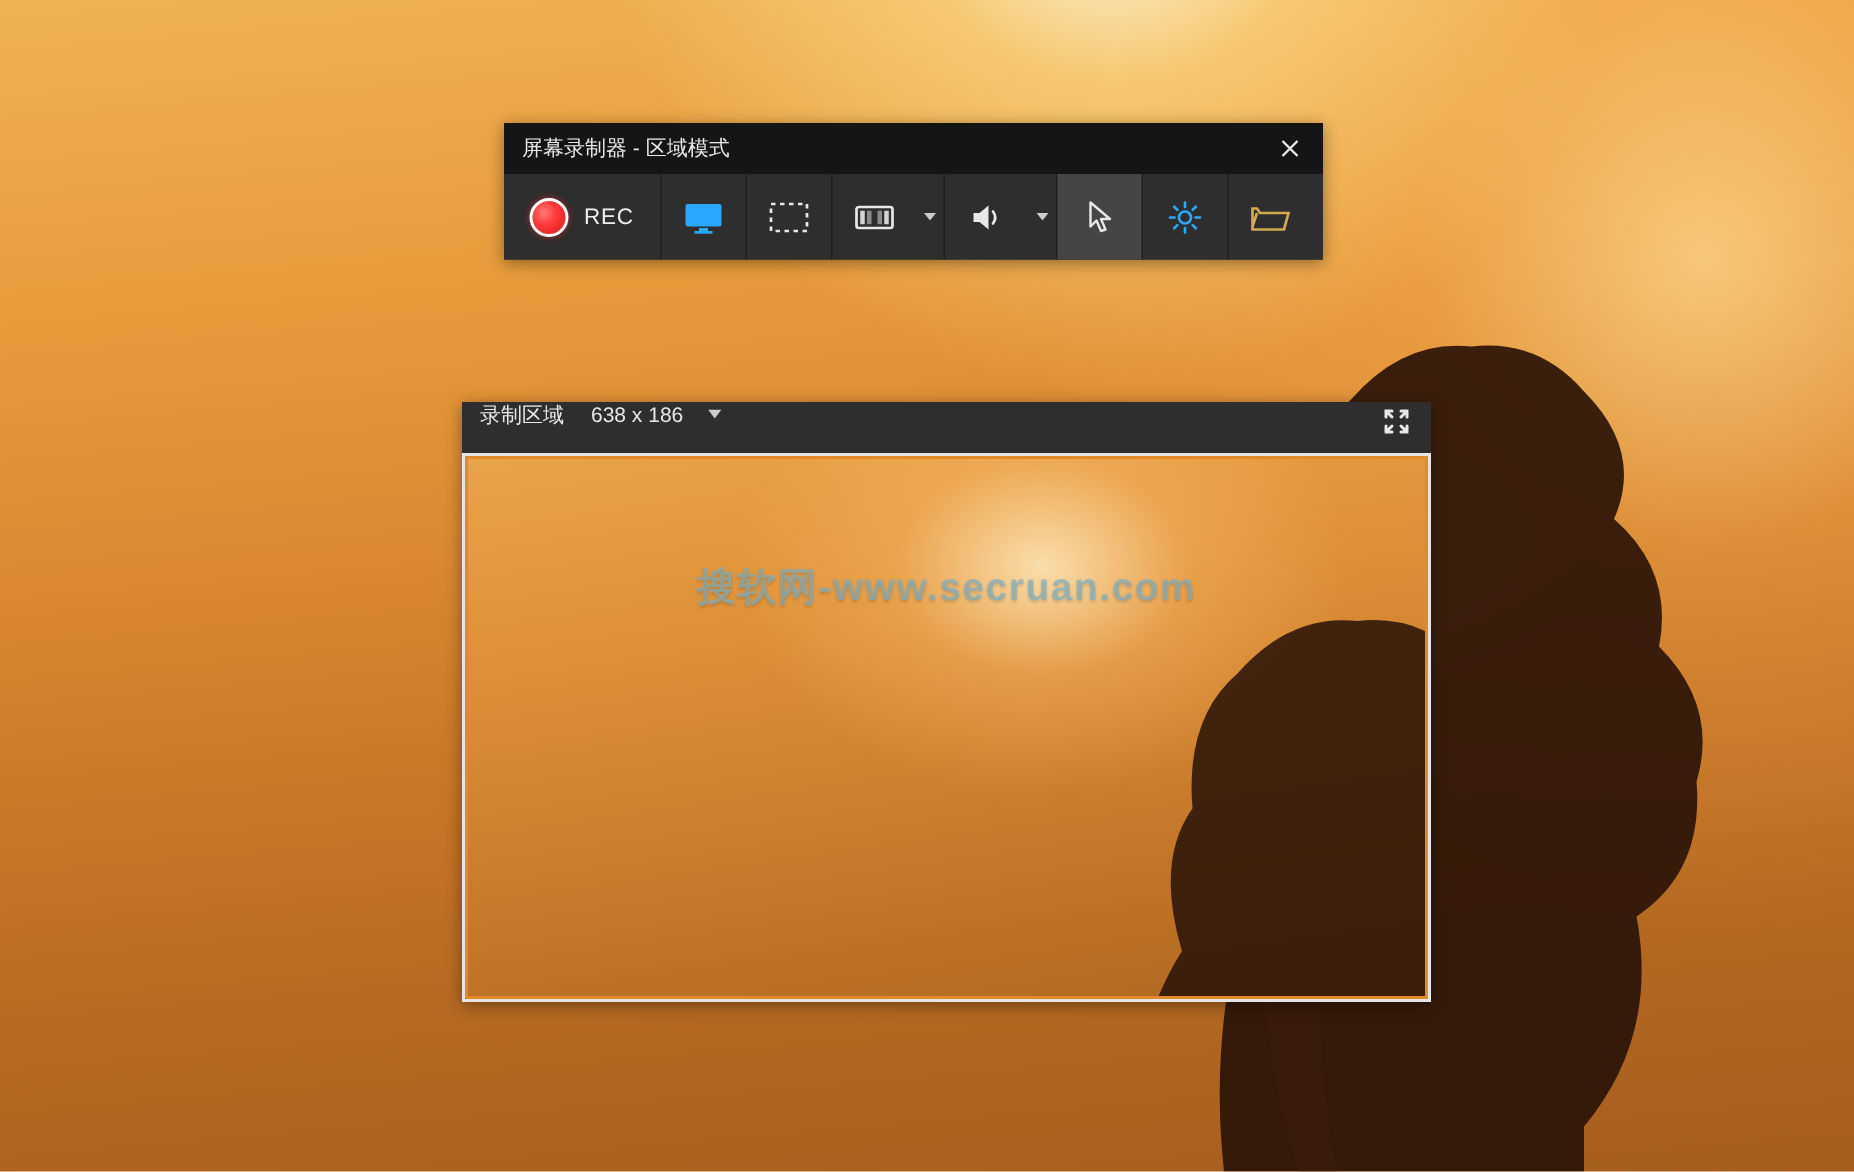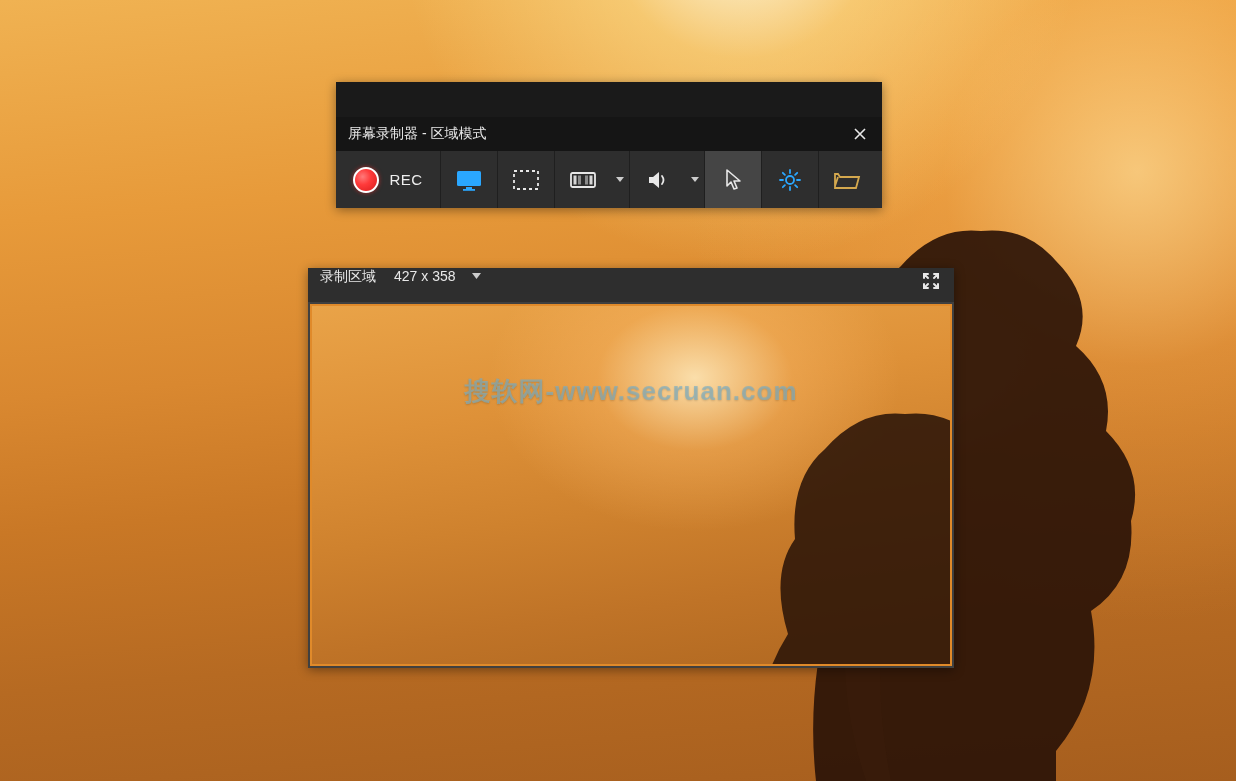--- a/index.html
+++ b/index.html
@@ -39,21 +39,20 @@
   }
   .toolbar-title {
     height: 34px;
     display: flex;
     align-items: center;
     padding: 0 0 0 12px;
     color: #e8e8e8;
     font-size: 14px;
     justify-content: space-between;
     background: #151515;
-    margin-top: 35px;
   }
   .close-btn {
     width: 44px;
     height: 34px;
     display: flex;
     align-items: center;
     justify-content: center;
     color: #e8e8e8;
     cursor: pointer;
   }
@@ -124,21 +123,21 @@
     display: flex;
     align-items: center;
     gap: 16px;
     cursor: pointer;
   }
   .spacer { flex: 1; }
   .fullscreen-btn { cursor: pointer; padding: 4px; }
   .region-frame {
     height: 362px;
     padding: 2px;
-    background: #404040;
+    background: #e5e5e5;
   }
   .region-inner {
     width: 100%;
     height: 100%;
     box-sizing: border-box;
     border: 2px solid #e08a2a;
     position: relative;
     overflow: hidden;
     background:
       radial-gradient(ellipse at 60% 20%, rgba(255,235,190,0.85) 0%, rgba(255,190,110,0.35) 18%, rgba(0,0,0,0) 38%),
@@ -246,21 +245,21 @@
         <path fill="none" stroke="#d4a84e" stroke-width="1.8" d="M2,5 L2,19 L23,19 L26,8 L7,8 L5,5 Z M5,8 L2,17"></path>
       </svg>
     </div>
   </div>
 </div>
 
 <div class="region-window">
   <div class="region-bar">
     <span>录制区域</span>
     <div class="region-size">
-      <span>427 x 358</span>
+      <span>638 x 186</span>
       <svg width="9" height="6" viewBox="0 0 9 6">
           <path fill="#ccc" d="M0,0 L9,0 L4.5,6 Z"></path>
         </svg>
     </div>
     <div class="spacer"></div>
     <div class="fullscreen-btn">
       <svg width="18" height="18" viewBox="0 0 18 18">
         <g stroke="#e8e8e8" stroke-width="2" fill="none" stroke-linecap="round">
           <path d="M2,6 L2,2 L6,2 M2,2 L6,6"></path>
           <path d="M12,2 L16,2 L16,6 M16,2 L12,6"></path>

